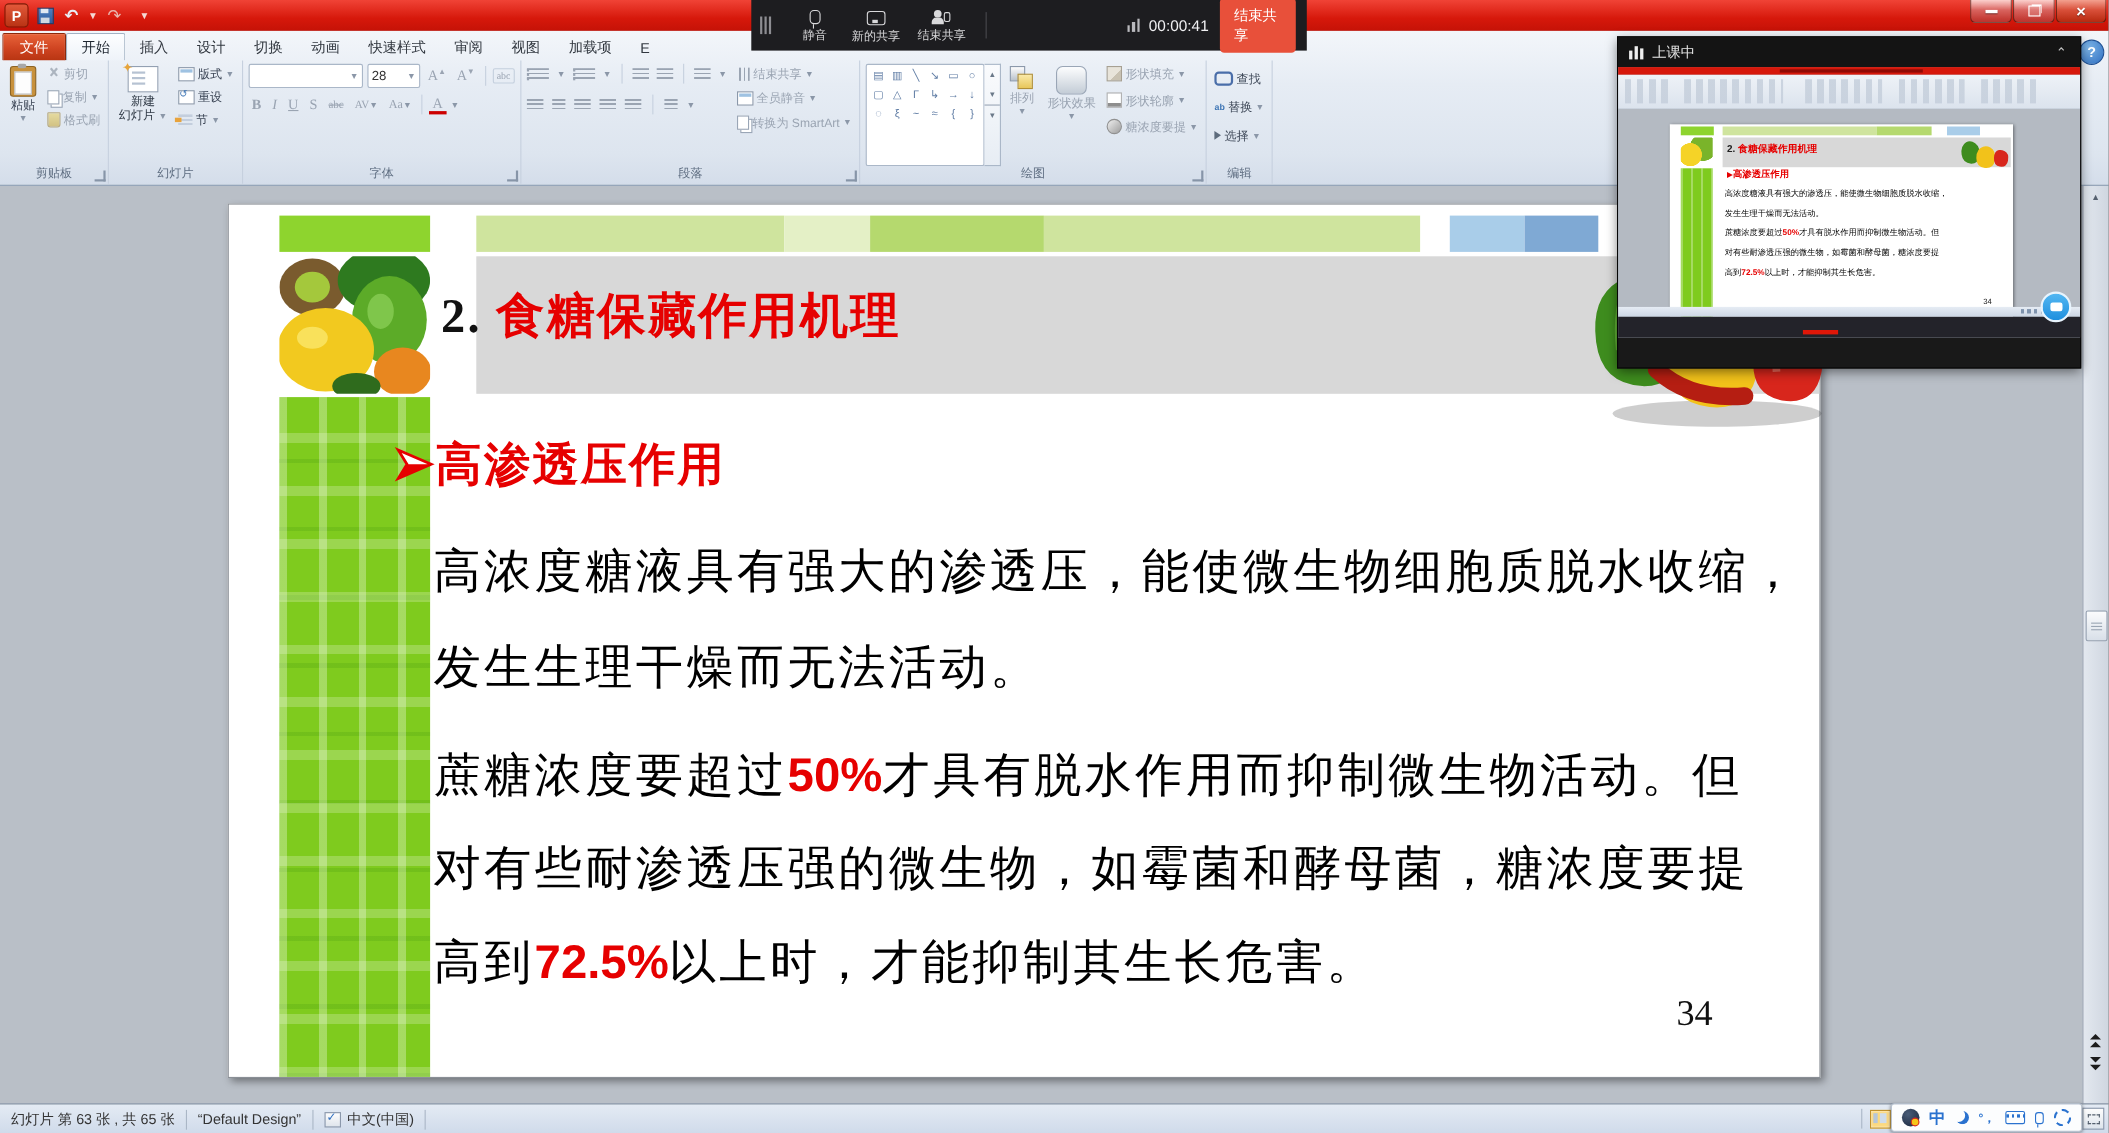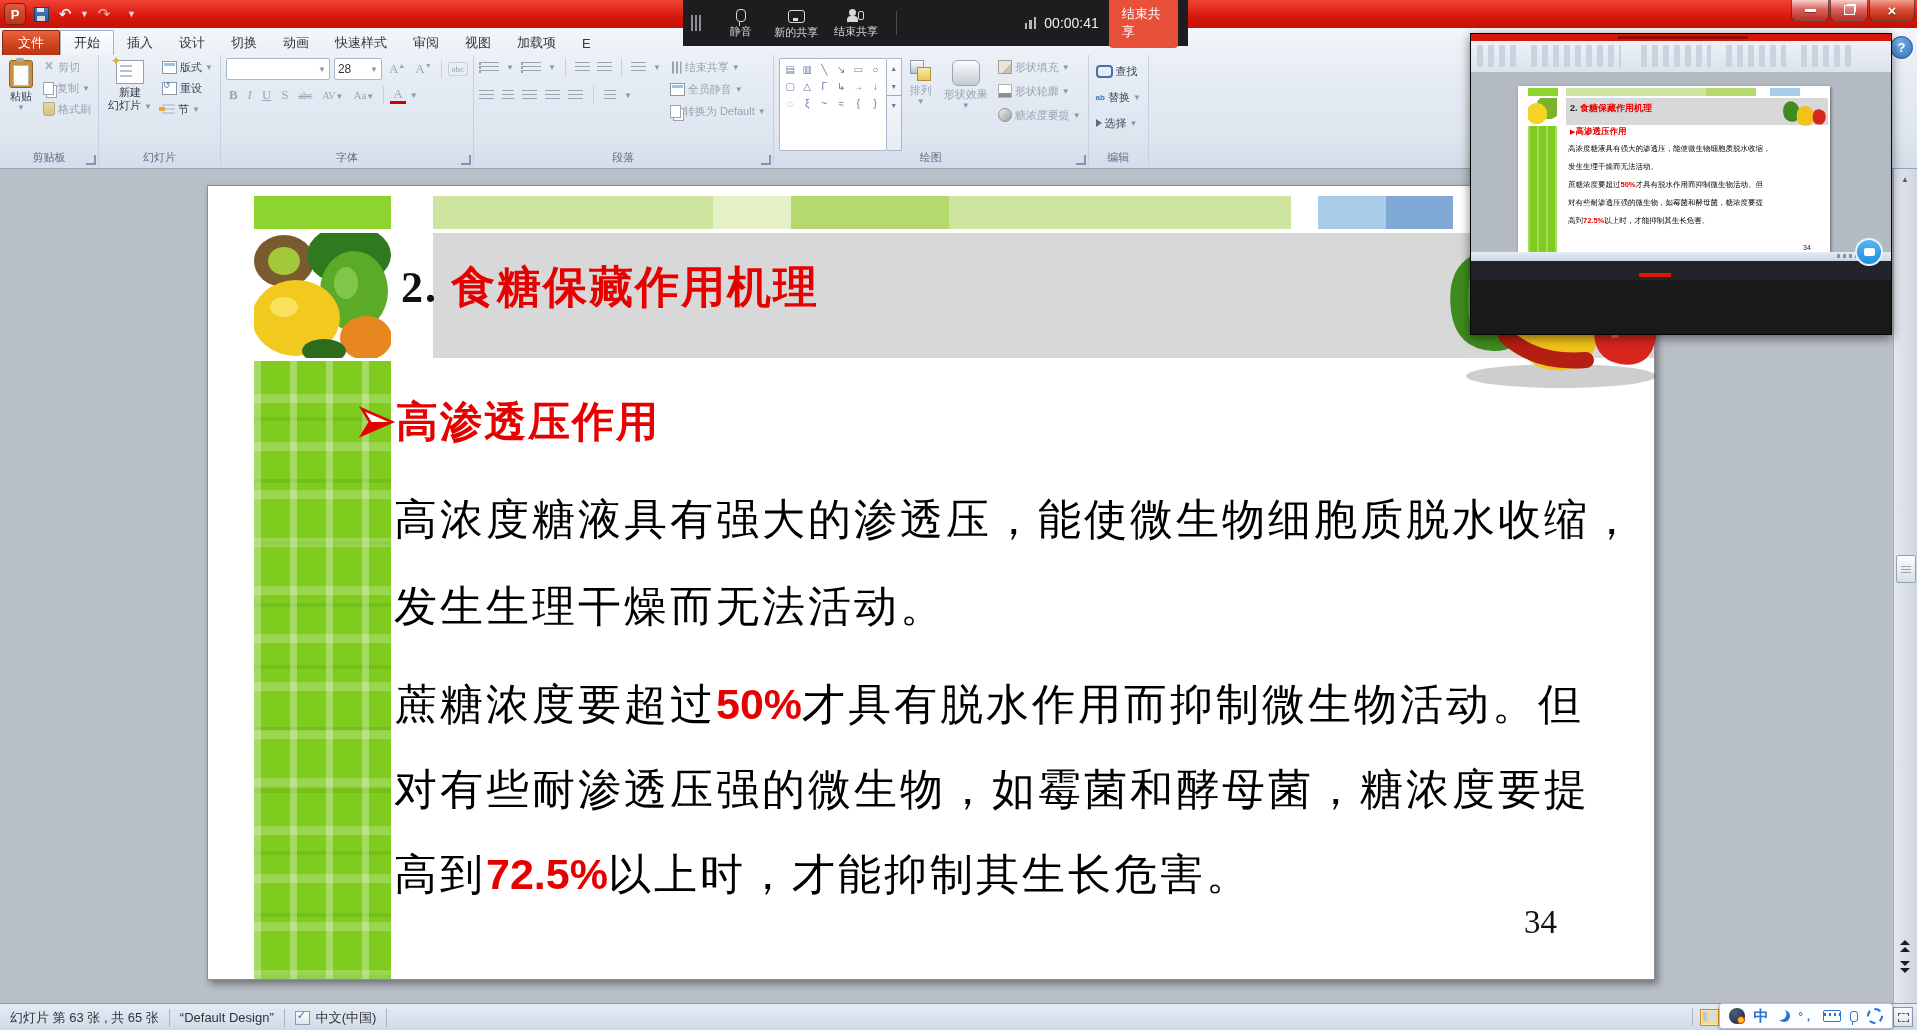--- a/index.html
+++ b/index.html
@@ -442,21 +442,21 @@
               <span>结束共享</span>
               <span class="caret">▼</span>
             </div>
           <div class="sbtn">
               <span class="layout-ic"></span>
               <span>全员静音</span>
               <span class="caret">▼</span>
             </div>
           <div class="sbtn">
               <span class="copy-ic"></span>
-              <span>转换为 Default</span>
+              <span>转换为 SmartArt</span>
               <span class="caret">▼</span>
             </div>
         </div>
         <div class="glabel">段落</div>
         <span class="launcher"></span>
       </div>
 
       <div class="rgroup">
         <div style="display:flex">
           <div class="shape-gallery">
@@ -589,20 +589,29 @@
     <div class="signal">
       <i style="height:6px"></i>
         <i style="height:9px"></i>
         <i style="height:12px"></i>
     </div>
     <span class="timer">00:00:41</span>
     <div class="endshare">结束共享</div>
   </div>
 
   <div class="floatwin">
+    <div class="fw-head">
+      <span class="fw-bars">
+          <i style="height:8px"></i>
+          <i style="height:12px"></i>
+          <i style="height:10px"></i>
+        </span>
+      <span>上课中</span>
+      <span class="fw-collapse">⌃</span>
+    </div>
     <div class="fw-body">
       <div class="fw-redbar">
           <i></i>
         </div>
       <div class="fw-ribbon">
         <i style="left:6px;width:40px"></i>
           <i style="left:60px;width:90px"></i>
           <i style="left:170px;width:70px"></i>
         <i style="left:255px;width:60px"></i>
           <i style="left:330px;width:55px"></i>

